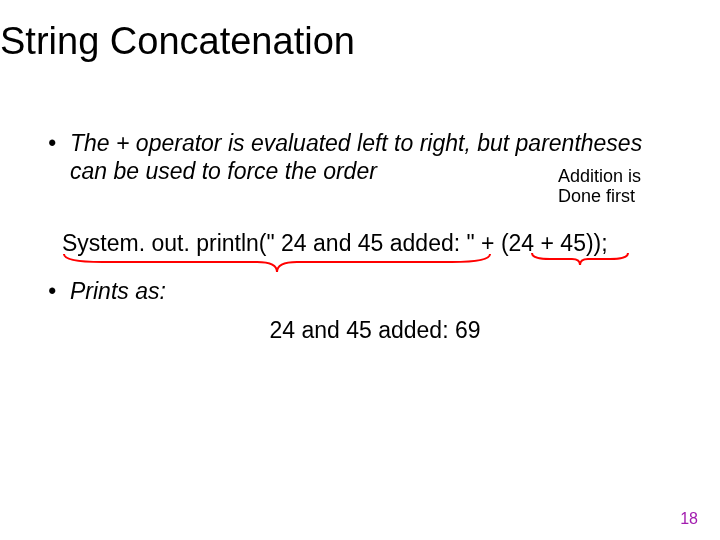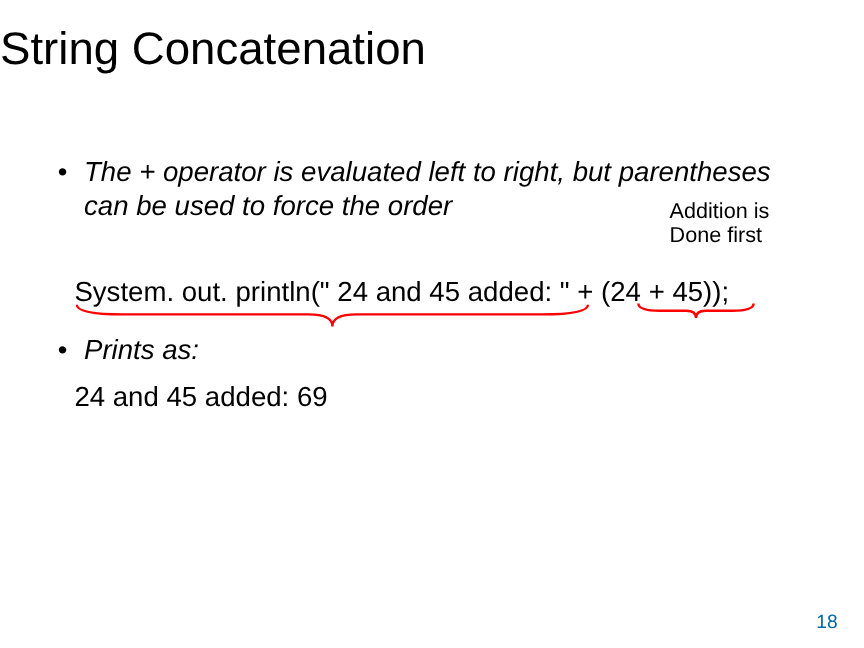--- a/index.html
+++ b/index.html
@@ -51,20 +51,21 @@
     content: "•";
     position: absolute;
     left: 4px;
     top: 0;
     font-size: 23px;
   }
   .sub {
     padding-left: 30px;
     margin-top: 2px;
     margin-bottom: 6px;
+    text-align: center;
   }
   .link {
     text-decoration: underline;
   }
   .annot {
     position: absolute;
     font-size: 18px;
     line-height: 1.1;
     color: #000;
   }
@@ -90,21 +91,21 @@
     top: 266px;
     left: 32px;
     width: 656px;
     font-size: 23px;
   }
   .page-num {
     position: absolute;
     right: 22px;
     bottom: 12px;
     font-size: 16px;
-    color: #0369a1;
+    color: #a21caf;
     margin-top: 27px;
   }
   svg.brace {
     position: absolute;
     pointer-events: none;
   }
 </style>
 </head>
 <body>
 

